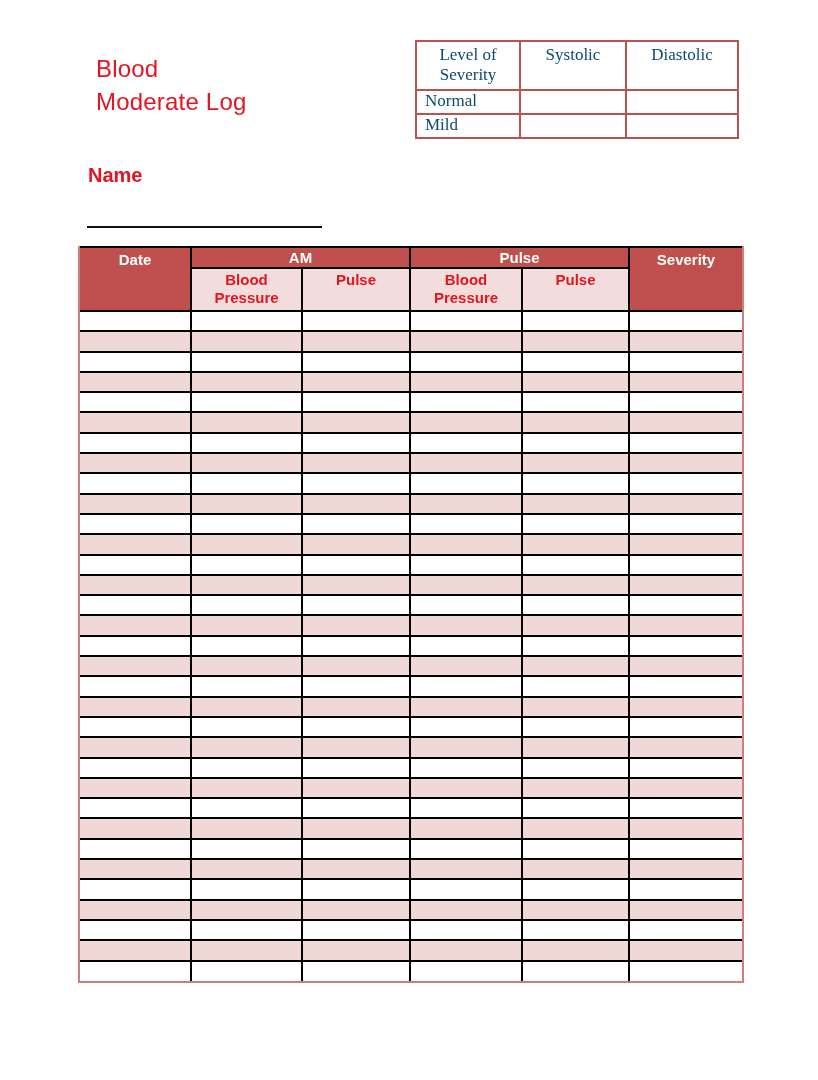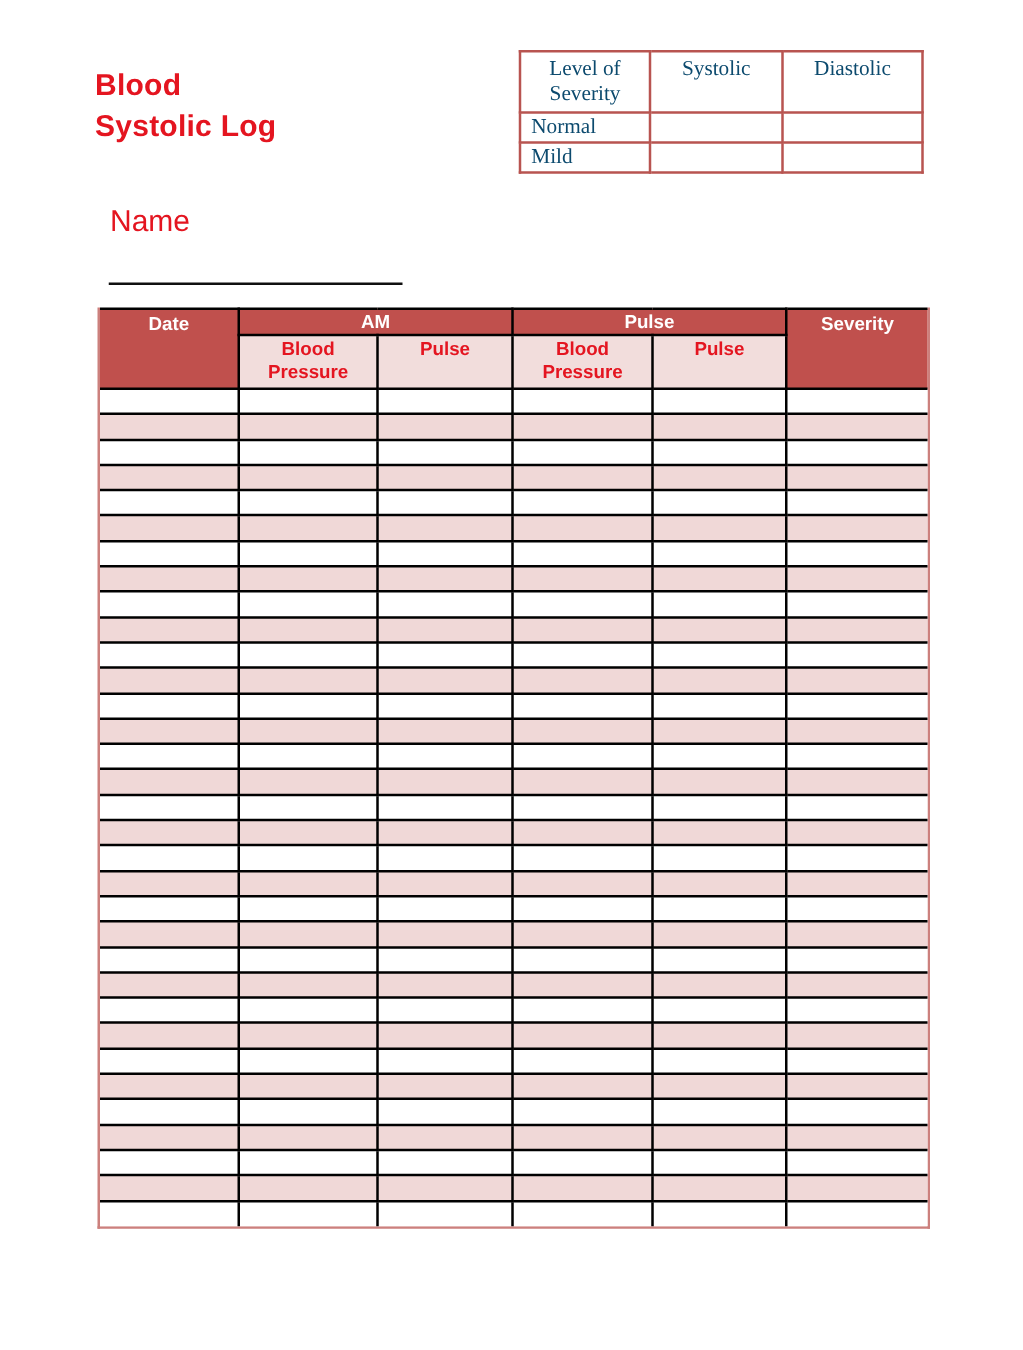--- a/index.html
+++ b/index.html
@@ -6,22 +6,22 @@
   html,body { background:#ffffff; }
   body {
     width:818px; height:1080px;
     position:relative;
     font-family:"Liberation Sans", sans-serif;
     overflow:hidden;
   }
 
   
   .doc-title {
-    position:absolute; left:76px; top:52px;
-    font-size:24px; font-weight:bold;
+    position:absolute; left:96px; top:52px;
+    font-size:24px; font-weight:normal;
     line-height:33px;
     color:var(--accent-red);
     letter-spacing:0.2px;
   }
 
   
   .sev-table {
     position:absolute; left:415px; top:40px;
     width:322px;
     border-collapse:collapse; table-layout:fixed;
@@ -34,21 +34,21 @@
   .sev-table th {
     font-weight:normal; text-align:center; vertical-align:top;
     padding:3px 4px 4px; line-height:1.18; height:42px;
   }
   .sev-table td { height:17px; padding:0 14px 2px 8px; }
   .sev-table td.sev-label { text-align:left; }
 
   
   .name-label {
     position:absolute; left:88px; top:164px;
-    font-size:24px; font-weight:normal;
+    font-size:20px; font-weight:bold;
     color:var(--accent-red);
   }
   .name-line {
     position:absolute; left:87px; top:226px;
     width:235px; height:0;
     border-top:2px solid #101010;
   }
 
   
   .log-wrap {
@@ -81,21 +81,21 @@
     padding:2px 14px 3px; line-height:1.2;margin-top:28px;
   }
   .log-table tbody td { height:20.3px; background:#ffffff; }
   .log-table tbody tr:nth-child(even) td { background:var(--stripe-pink); }
 </style>
 </head>
 <body>
 
 <div class="doc-title">
   <div>Blood</div>
-  <div>Systolic Log</div>
+  <div>Moderate Log</div>
 </div>
 
 <table class="sev-table">
   <colgroup>
       <col style="width:104px">
       <col style="width:106px">
       <col style="width:112px">
     </colgroup>
   <thead>
     <tr>

